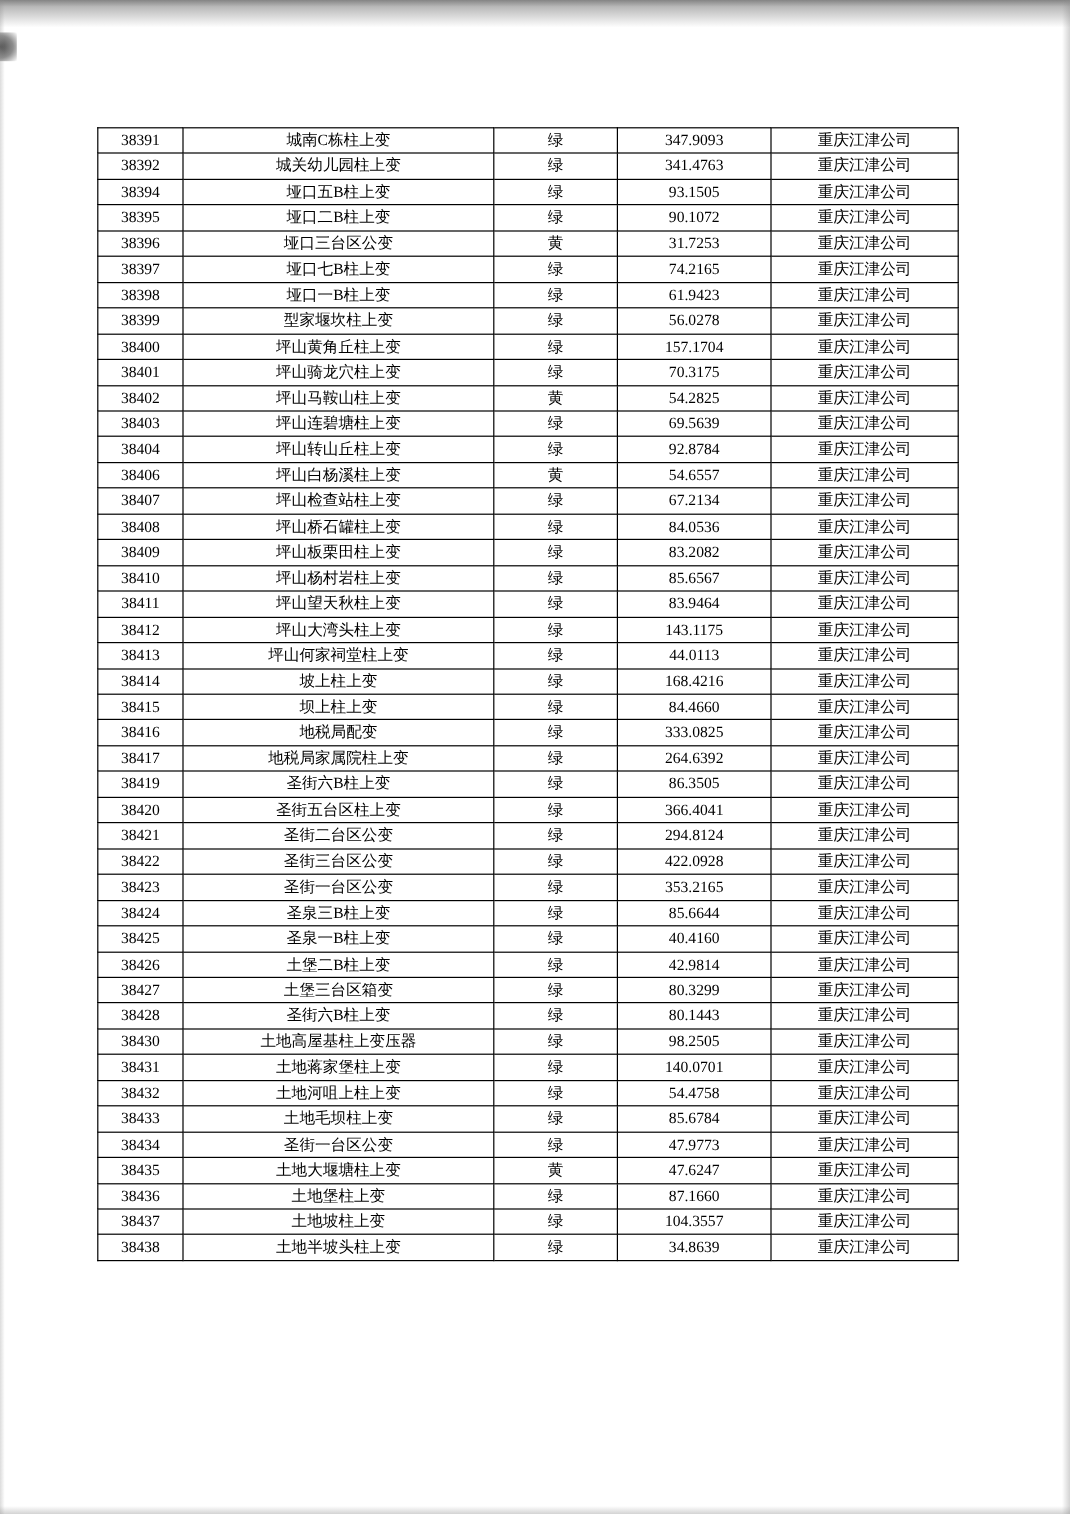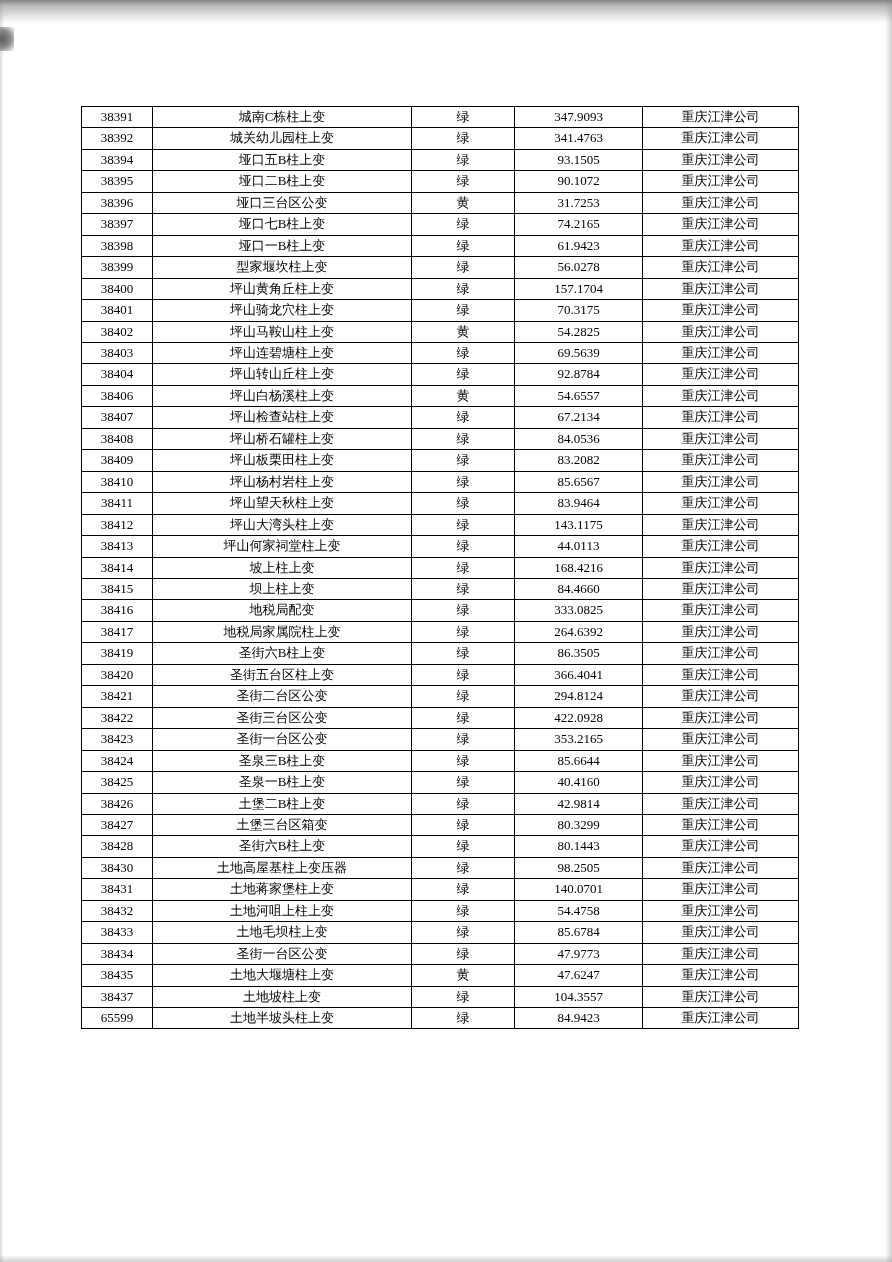--- a/index.html
+++ b/index.html
@@ -369,29 +369,36 @@
           <td>重庆江津公司</td>
         </tr>
         <tr>
           <td>38435</td>
           <td>土地大堰塘柱上变</td>
           <td>黄</td>
           <td>47.6247</td>
           <td>重庆江津公司</td>
         </tr>
         <tr>
+          <td>38436</td>
+          <td>土地堡柱上变</td>
+          <td>绿</td>
+          <td>87.1660</td>
+          <td>重庆江津公司</td>
+        </tr>
+        <tr>
           <td>38437</td>
           <td>土地坡柱上变</td>
           <td>绿</td>
           <td>104.3557</td>
           <td>重庆江津公司</td>
         </tr>
         <tr>
-          <td>65599</td>
+          <td>38438</td>
           <td>土地半坡头柱上变</td>
           <td>绿</td>
-          <td>84.9423</td>
+          <td>34.8639</td>
           <td>重庆江津公司</td>
         </tr>
       </tbody>
   </table>
 
 </div>
 
 </body></html>

